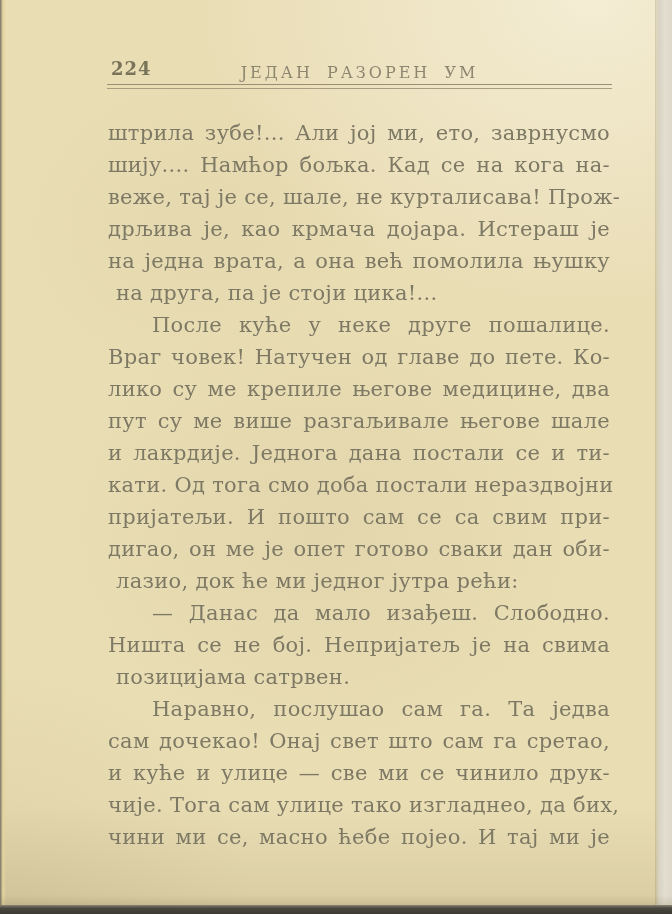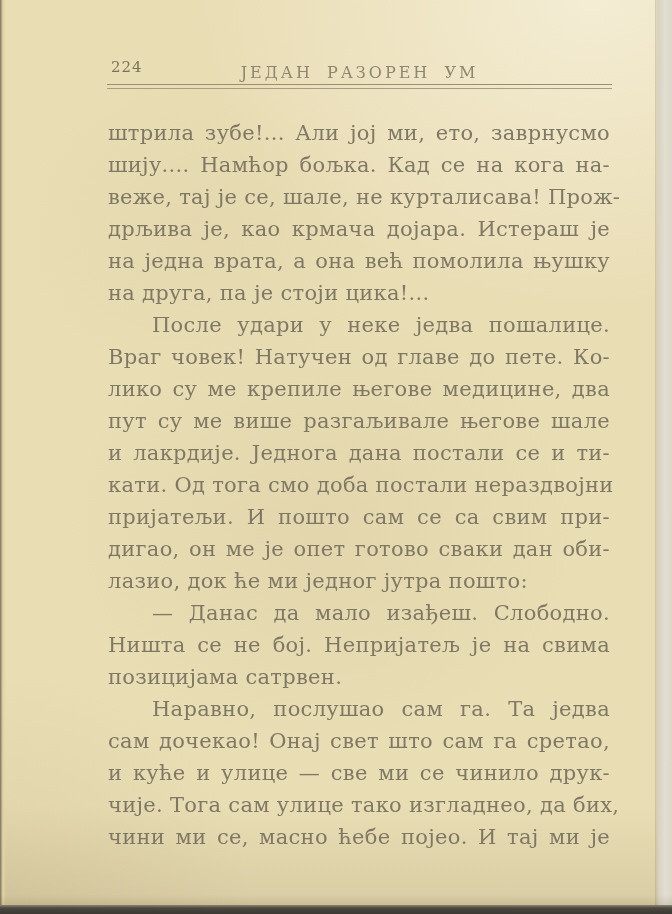--- a/index.html
+++ b/index.html
@@ -50,23 +50,24 @@
     position: absolute;
     left: 107px;
     width: 505px;
     top: 58px;
     height: 24px;
   }
   .pagenum {
     position: absolute;
     left: 4px;
     top: 0;
-    font-size: 15px;
+    font-size: 18px;
     letter-spacing: 1px;
     color: #797459;
+    font-weight: bold;
   }
   .title {
     position: absolute;
     left: 0; right: 0;
     top: 5px;
     text-align: center;
     font-size: 16px;
     letter-spacing: 3px;
     word-spacing: 6px;
     color: #8d8670;
@@ -92,20 +93,21 @@
   }
   .line {
     height: 32px;
     line-height: 32px;
     text-align: justify;
     text-align-last: justify;
     white-space: nowrap;
   }
   .line.end {
     text-align-last: left;
+    margin-left: 8px;
   }
   .line.indent {
     padding-left: 44px;
   }
 </style>
 </head>
 <body>
 
 <div class="scan">
   <div class="edge-left"></div>
@@ -119,29 +121,29 @@
   </header>
   <div class="rule"></div>
 
   <main class="text">
       <div class="line">штрила зубе!... Али јој ми, ето, заврнусмо</div>
       <div class="line">шију.... Намћор бољка. Кад се на кога на-</div>
       <div class="line">веже, тај је се, шале, не курталисава! Прож-</div>
       <div class="line">дрљива је, као крмача дојара. Истераш је</div>
       <div class="line">на једна врата, а она већ помолила њушку</div>
       <div class="line end">на друга, па је стоји цика!...</div>
-      <div class="line indent">После удари у неке једва пошалице.</div>
+      <div class="line indent">После куће у неке друге пошалице.</div>
       <div class="line">Враг човек! Натучен од главе до пете. Ко-</div>
       <div class="line">лико су ме крепиле његове медицине, два</div>
       <div class="line">пут су ме више разгаљивале његове шале</div>
       <div class="line">и лакрдије. Једнога дана постали се и ти-</div>
       <div class="line">кати. Од тога смо доба постали нераздвојни</div>
       <div class="line">пријатељи. И пошто сам се са свим при-</div>
       <div class="line">дигао, он ме је опет готово сваки дан оби-</div>
-      <div class="line end">лазио, док ће ми једног јутра пошто:</div>
+      <div class="line end">лазио, док ће ми једног јутра рећи:</div>
       <div class="line indent">— Данас да мало изађеш. Слободно.</div>
       <div class="line">Ништа се не бој. Непријатељ је на свима</div>
       <div class="line end">позицијама сатрвен.</div>
       <div class="line indent">Наравно, послушао сам га. Та једва</div>
       <div class="line">сам дочекао! Онај свет што сам га сретао,</div>
       <div class="line">и куће и улице — све ми се чинило друк-</div>
       <div class="line">чије. Тога сам улице тако изгладнео, да бих,</div>
       <div class="line">чини ми се, масно ћебе појео. И тај ми је</div>
     </main>
 </div>

